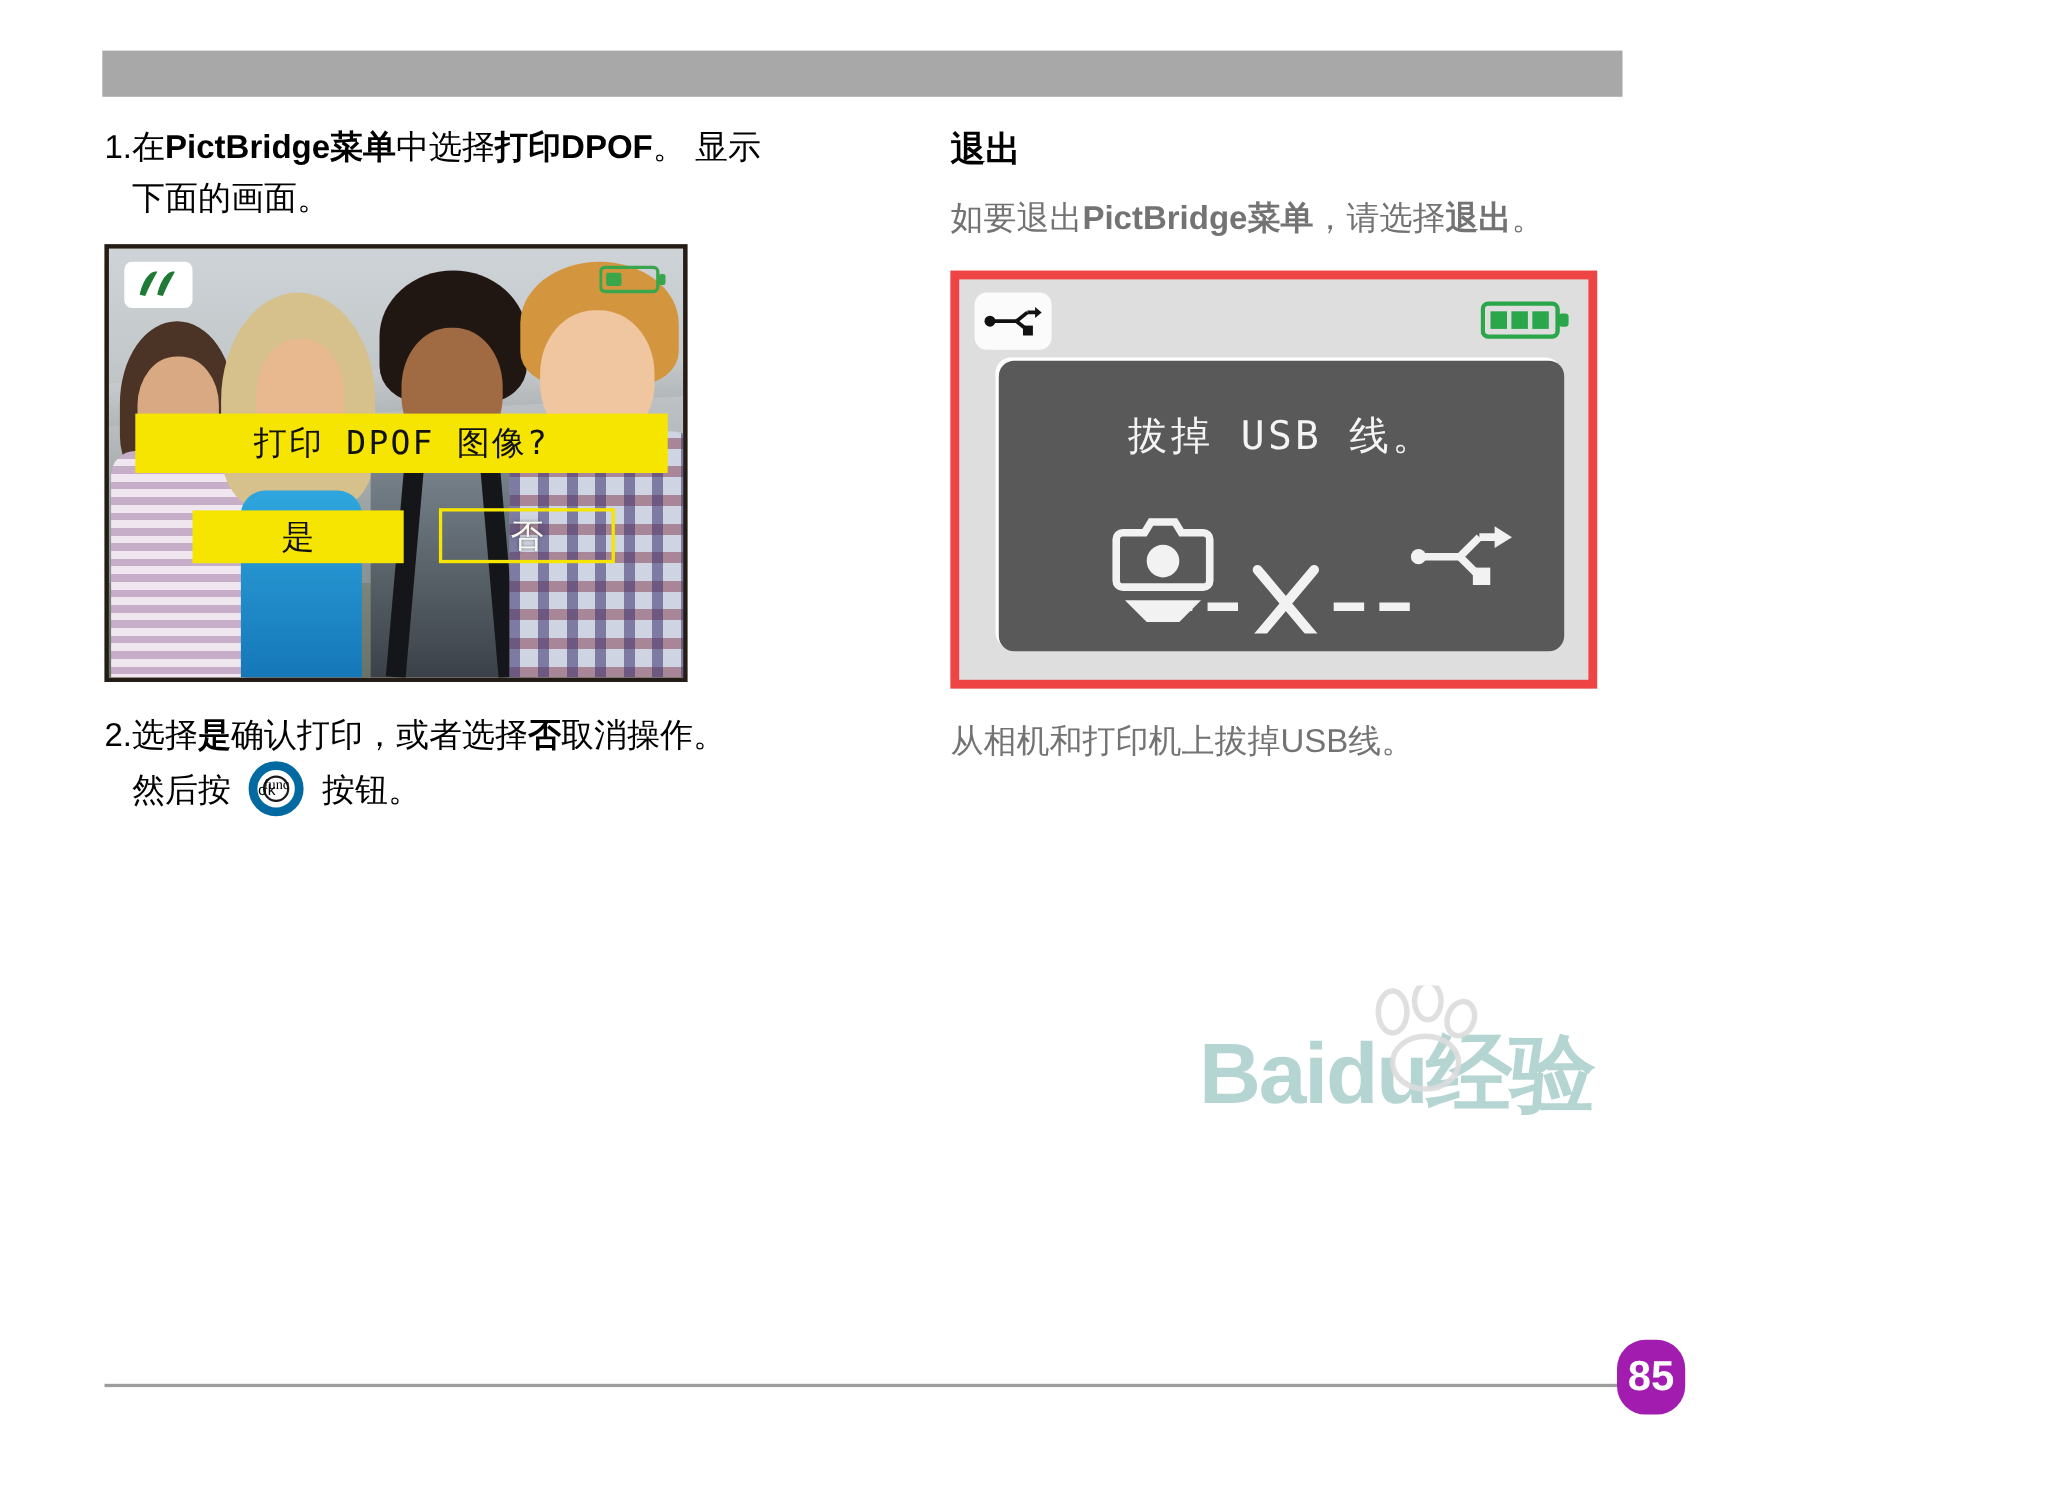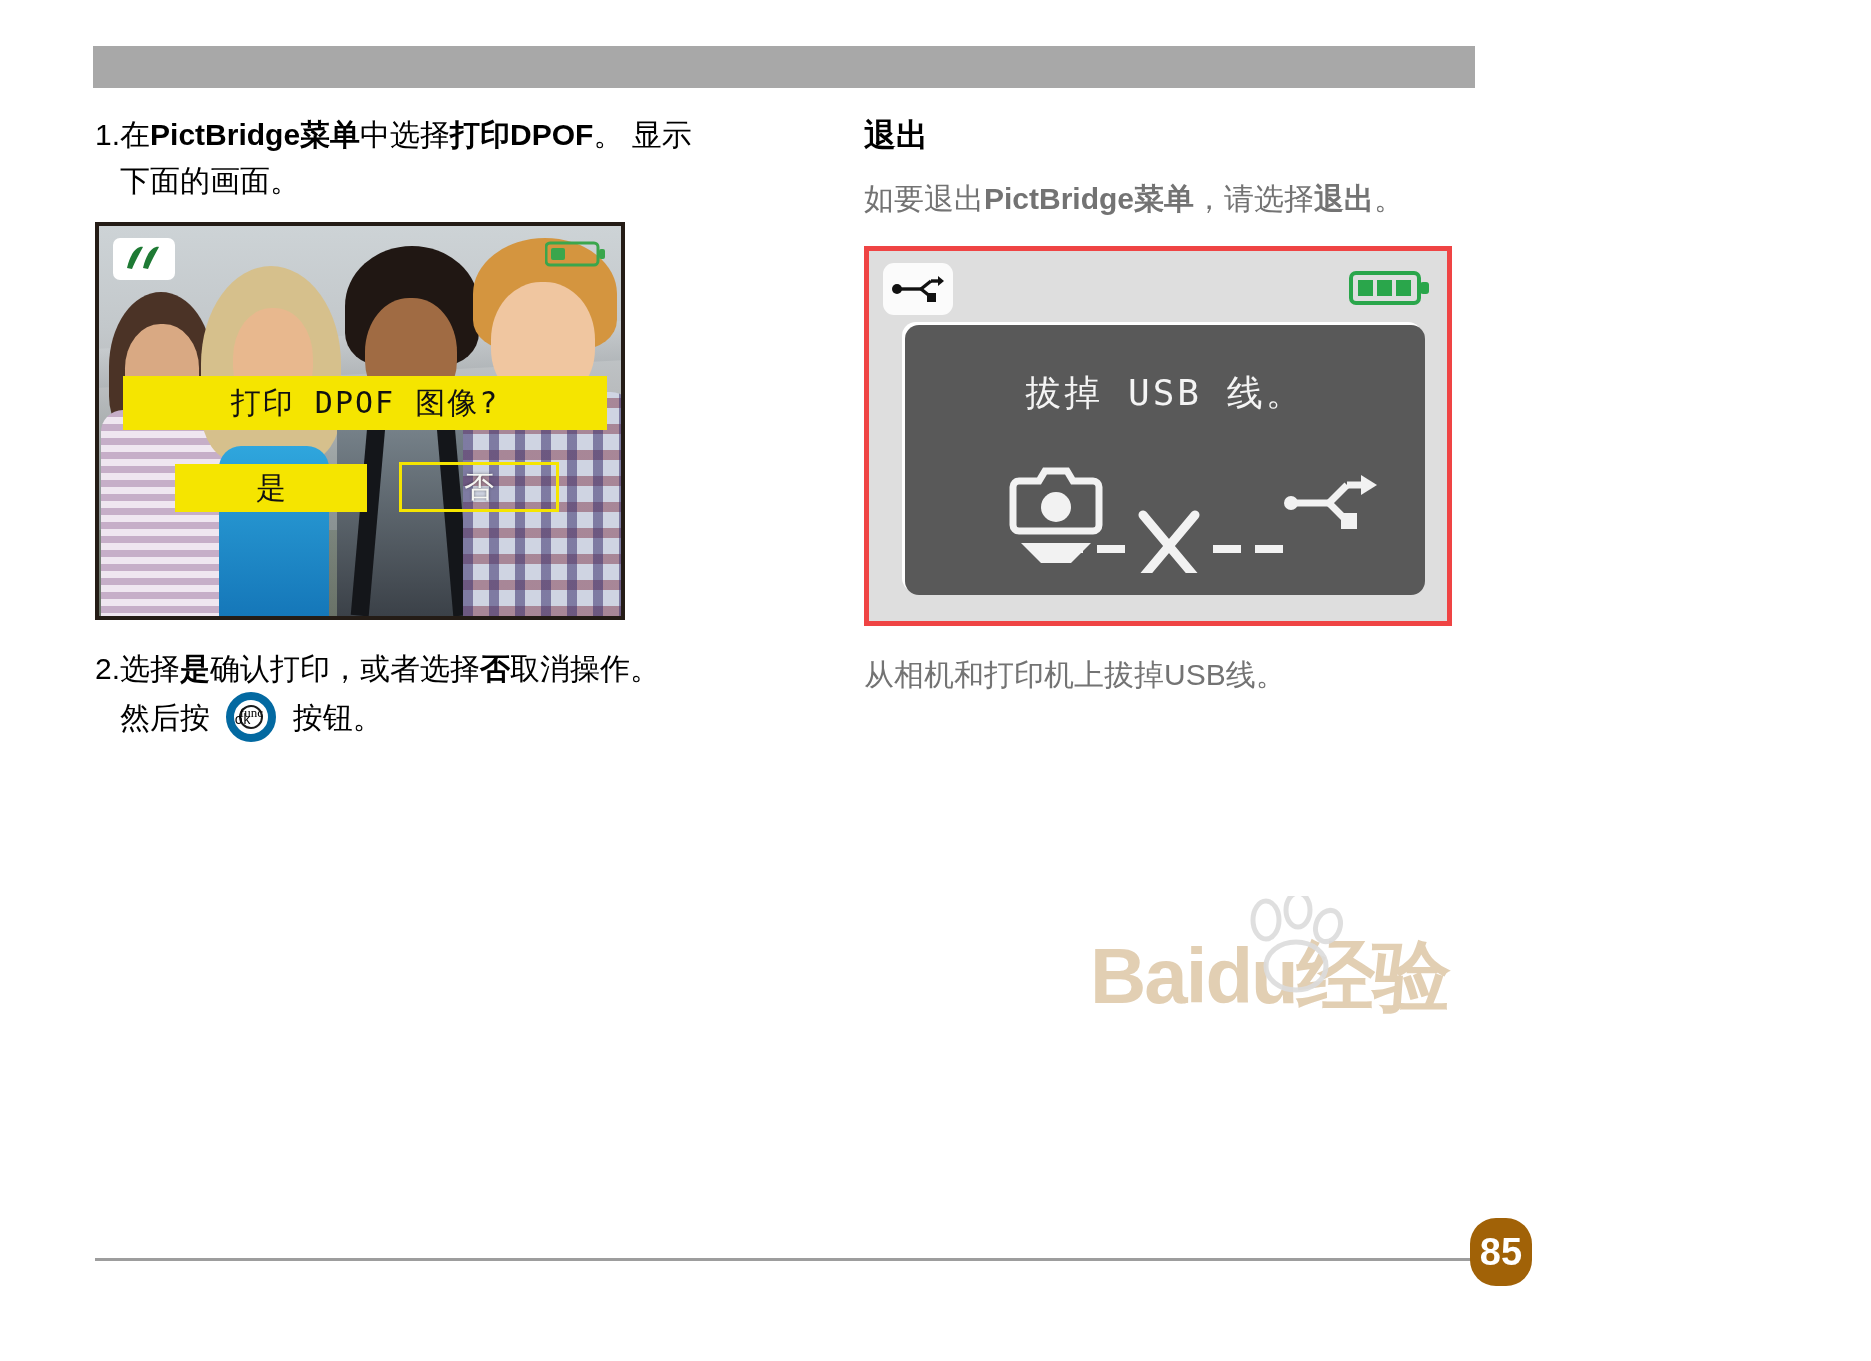--- a/index.html
+++ b/index.html
@@ -145,21 +145,21 @@
   }
   .funcok .t2{
     position:absolute;left:0;right:0;bottom:7px;text-align:left;
     font-size:14px;line-height:13px;font-family:Liberation Mono, monospace;
   }
 
   
   .lcd2-wrap{position:relative;margin-top:24px;width:588px;height:380px;}
   .lcd2{
     position:absolute;left:0;top:0;width:588px;height:380px;
-    border:5px solid #ef4444;box-sizing:border-box;
+    border:8px solid #ef4444;box-sizing:border-box;
     background:#dedede;
   }
   .lcd2-usb{
     position:absolute;left:14px;top:12px;width:70px;height:52px;
     background:#fbfbfb;border-radius:11px;
     display:flex;align-items:center;justify-content:center;
   }
   .lcd2-batt{position:absolute;right:16px;top:18px;width:82px;height:38px;}
   .lcd2-panel{
     position:absolute;left:36px;top:74px;right:22px;bottom:26px;
@@ -176,30 +176,30 @@
   }
 
   .caption-below{margin-top:26px;font-size:30px;line-height:46px;}
 
   
   .footer-rule{
     position:absolute;left:95px;top:1258px;width:1380px;height:3px;background:#9d9d9d;
   }
   .pagenum{
     position:absolute;left:1470px;top:1218px;width:62px;height:68px;
-    background:#a16207;color:#ffffff;
+    background:#a21caf;color:#ffffff;
     display:flex;align-items:center;justify-content:center;
     font-size:38px;font-weight:bold;border-radius:26px;
   }
   .watermark{
     position:absolute;left:1090px;top:930px;width:430px;height:160px;
     opacity:.30;pointer-events:none;
   }
   .wm-text{
-    font-size:78px;font-weight:bold;color:#a16207;line-height:92px;
+    font-size:78px;font-weight:bold;color:#0f766e;line-height:92px;
     letter-spacing:-2px;white-space:nowrap;
   }
   .wm-sub{
     font-size:28px;color:#8d8d8d;letter-spacing:1px;margin-top:4px;
     white-space:nowrap;
   }
   .wm-paw{
     position:absolute;left:150px;top:-34px;width:110px;height:100px;opacity:.9;
   }
 </style>

